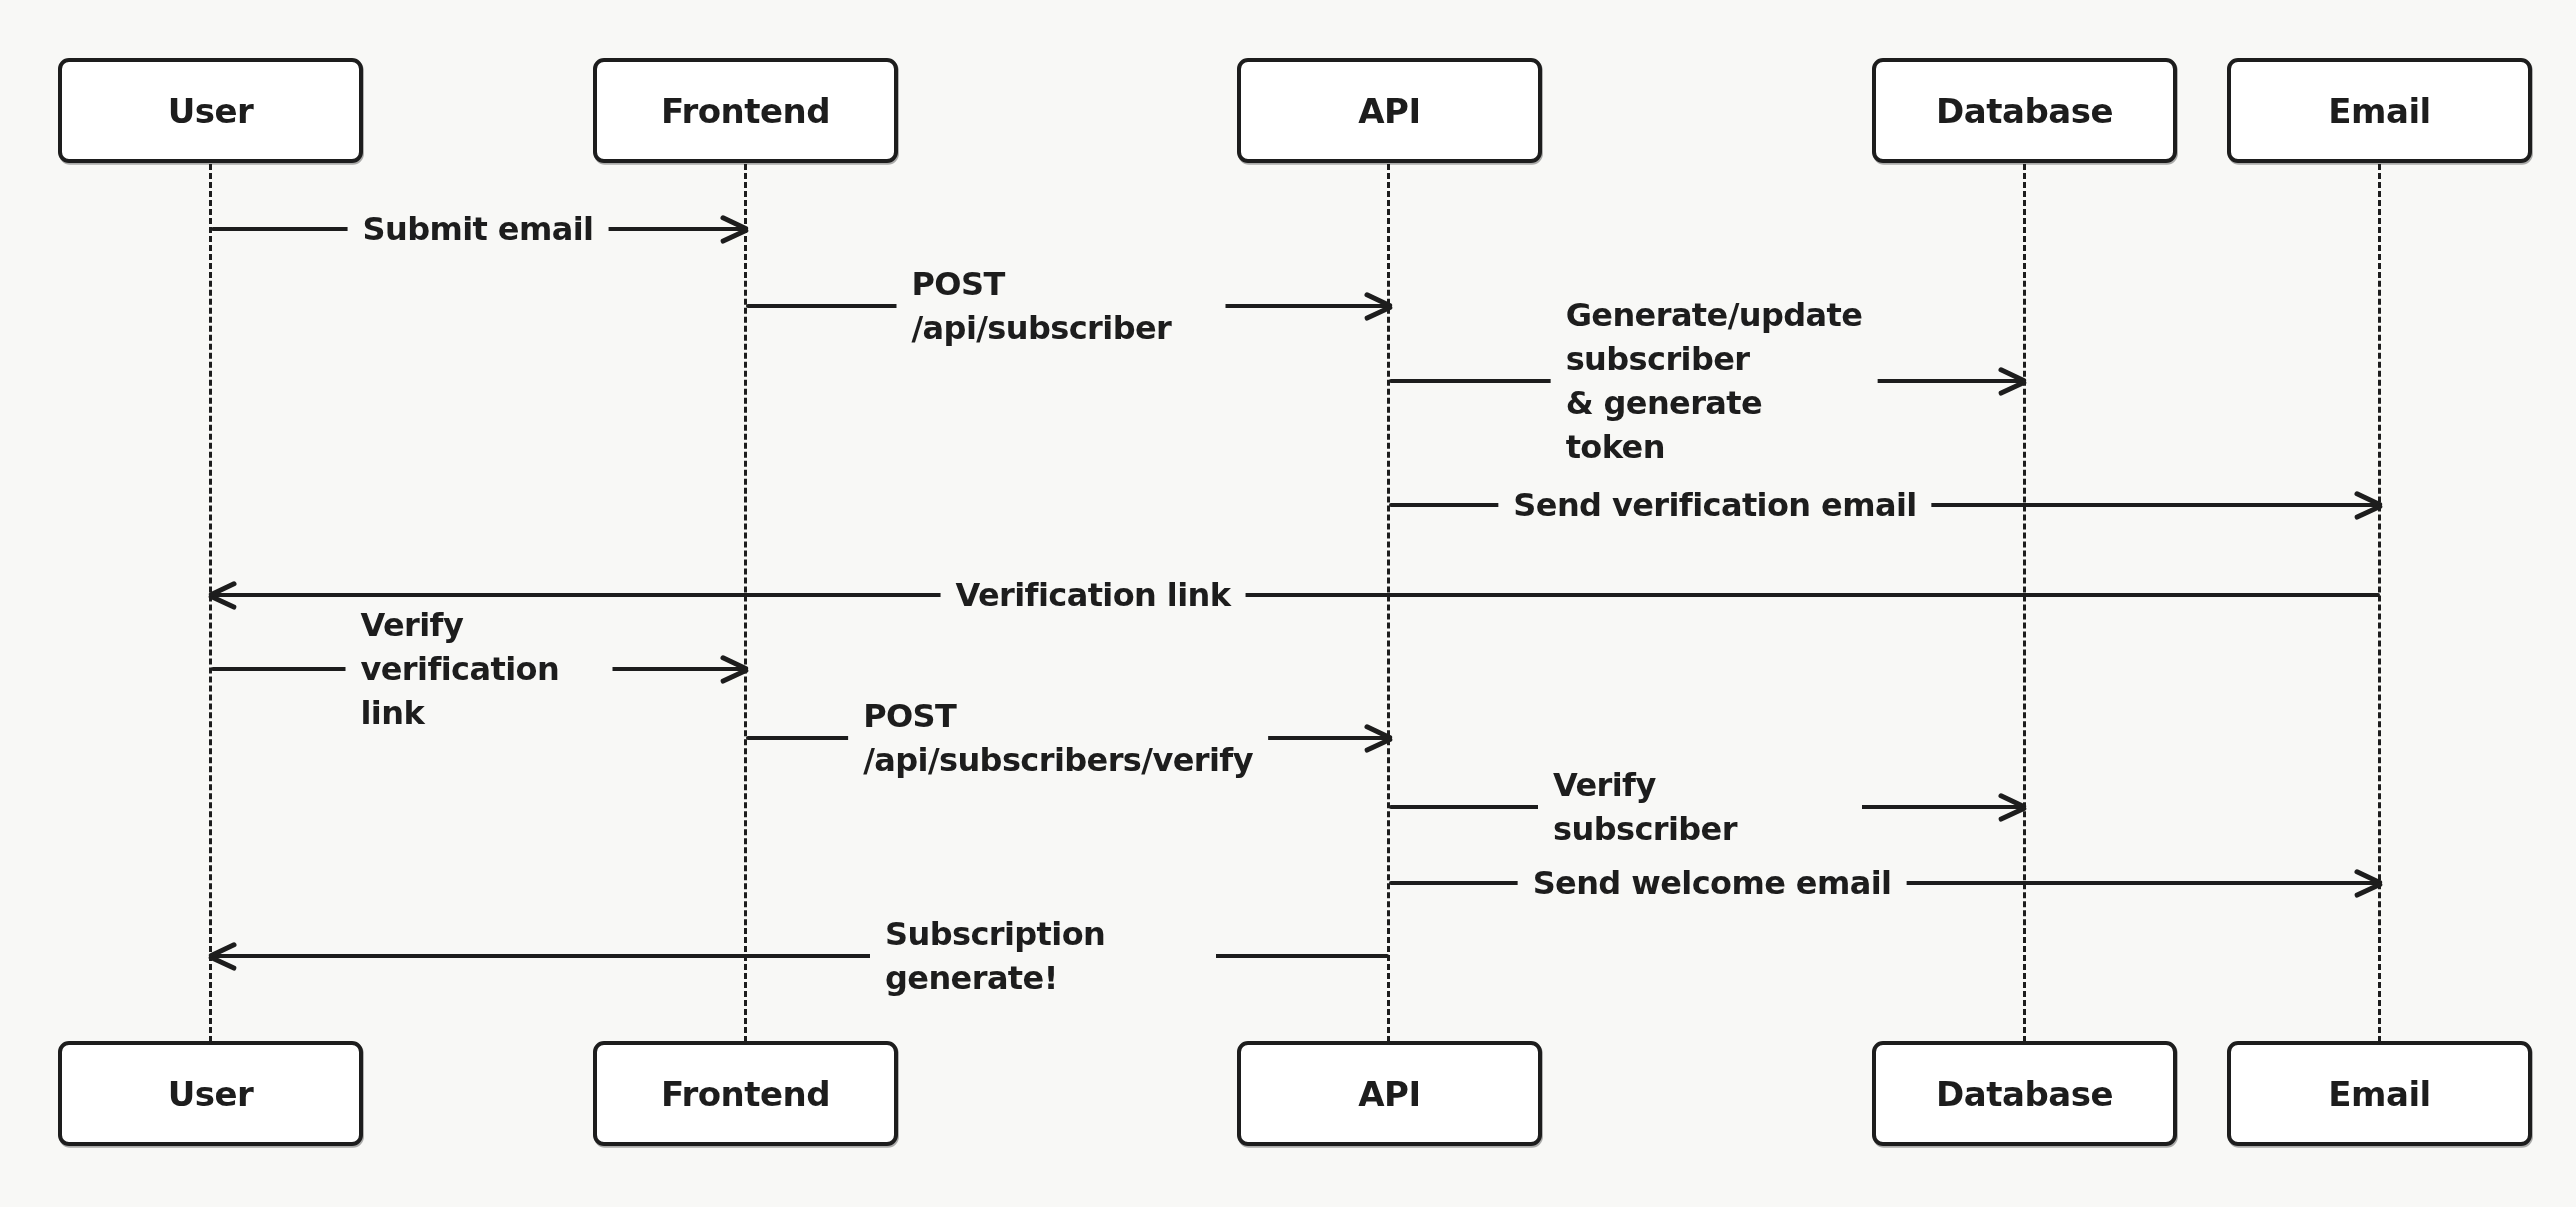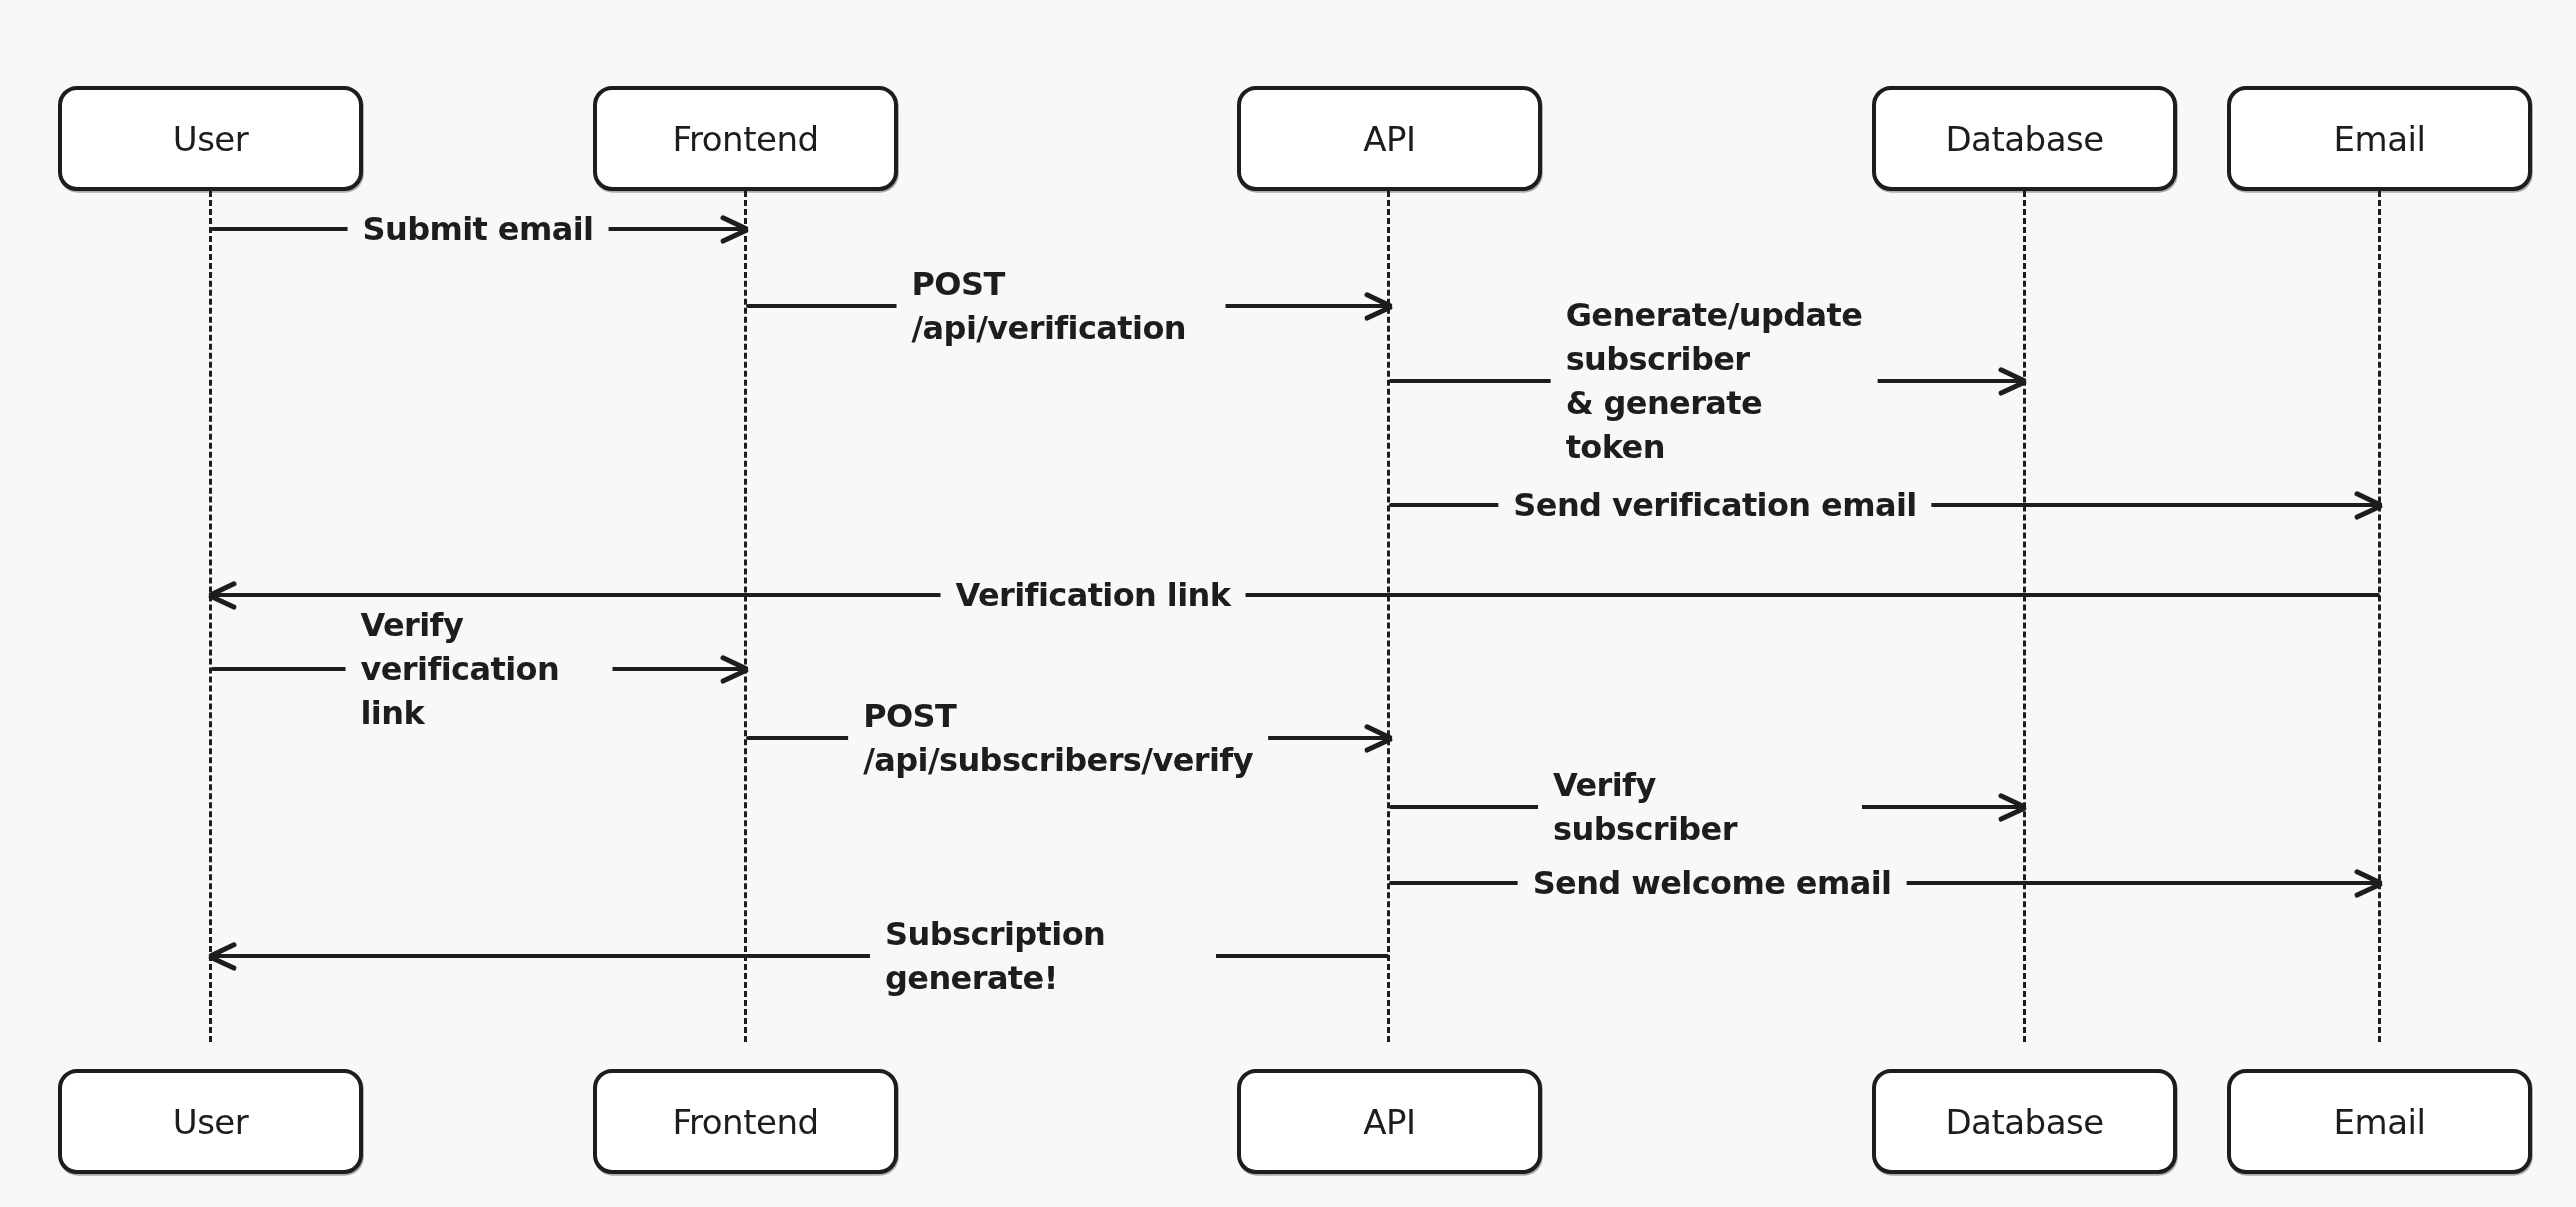--- a/index.html
+++ b/index.html
@@ -15,27 +15,26 @@
     overflow:hidden;
     font-family:"DejaVu Sans", sans-serif;
     color:var(--ink);
   }
   
   .actor{
     position:absolute;
     width:305px;height:105px;
     background:var(--boxfill);
     border:4.6px solid var(--ink);
-    border-radius:19px;
+    border-radius:11px;
     box-sizing:border-box;
     display:flex;align-items:center;justify-content:center;
-    font-size:34px;font-weight:normal;
+    font-size:34px;font-weight:bold;
     letter-spacing:-0.5px;
     box-shadow:0.9px 1.8px 0 rgba(29,29,29,0.35);
-    margin-top:28px;
   }
   .actor.top{top:58px;}
   .actor.bottom{top:1041px;}
   
   .lifeline{
     position:absolute;
     top:164px;height:878px;width:0;
     border-left:3.7px dashed var(--ink);
   }
   
@@ -118,21 +117,21 @@
 
   <div class="msg" style="top:229px;left:211px;width:535px">
     <div class="shaft"></div>
     <div class="head right"></div>
     <div class="label" style="left:267px">Submit email</div>
   </div>
 
   <div class="msg" style="top:306px;left:746px;width:644px">
     <div class="shaft"></div>
     <div class="head right"></div>
-    <div class="label" style="left:315px">POST /api/verification</div>
+    <div class="label" style="left:315px">POST /api/subscriber</div>
   </div>
 
   <div class="msg" style="top:381px;left:1389px;width:635px">
     <div class="shaft"></div>
     <div class="head right"></div>
     <div class="label" style="left:325px">Generate/update subscriber
 &amp; generate token</div>
   </div>
 
   <div class="msg" style="top:505px;left:1389px;width:991px">

